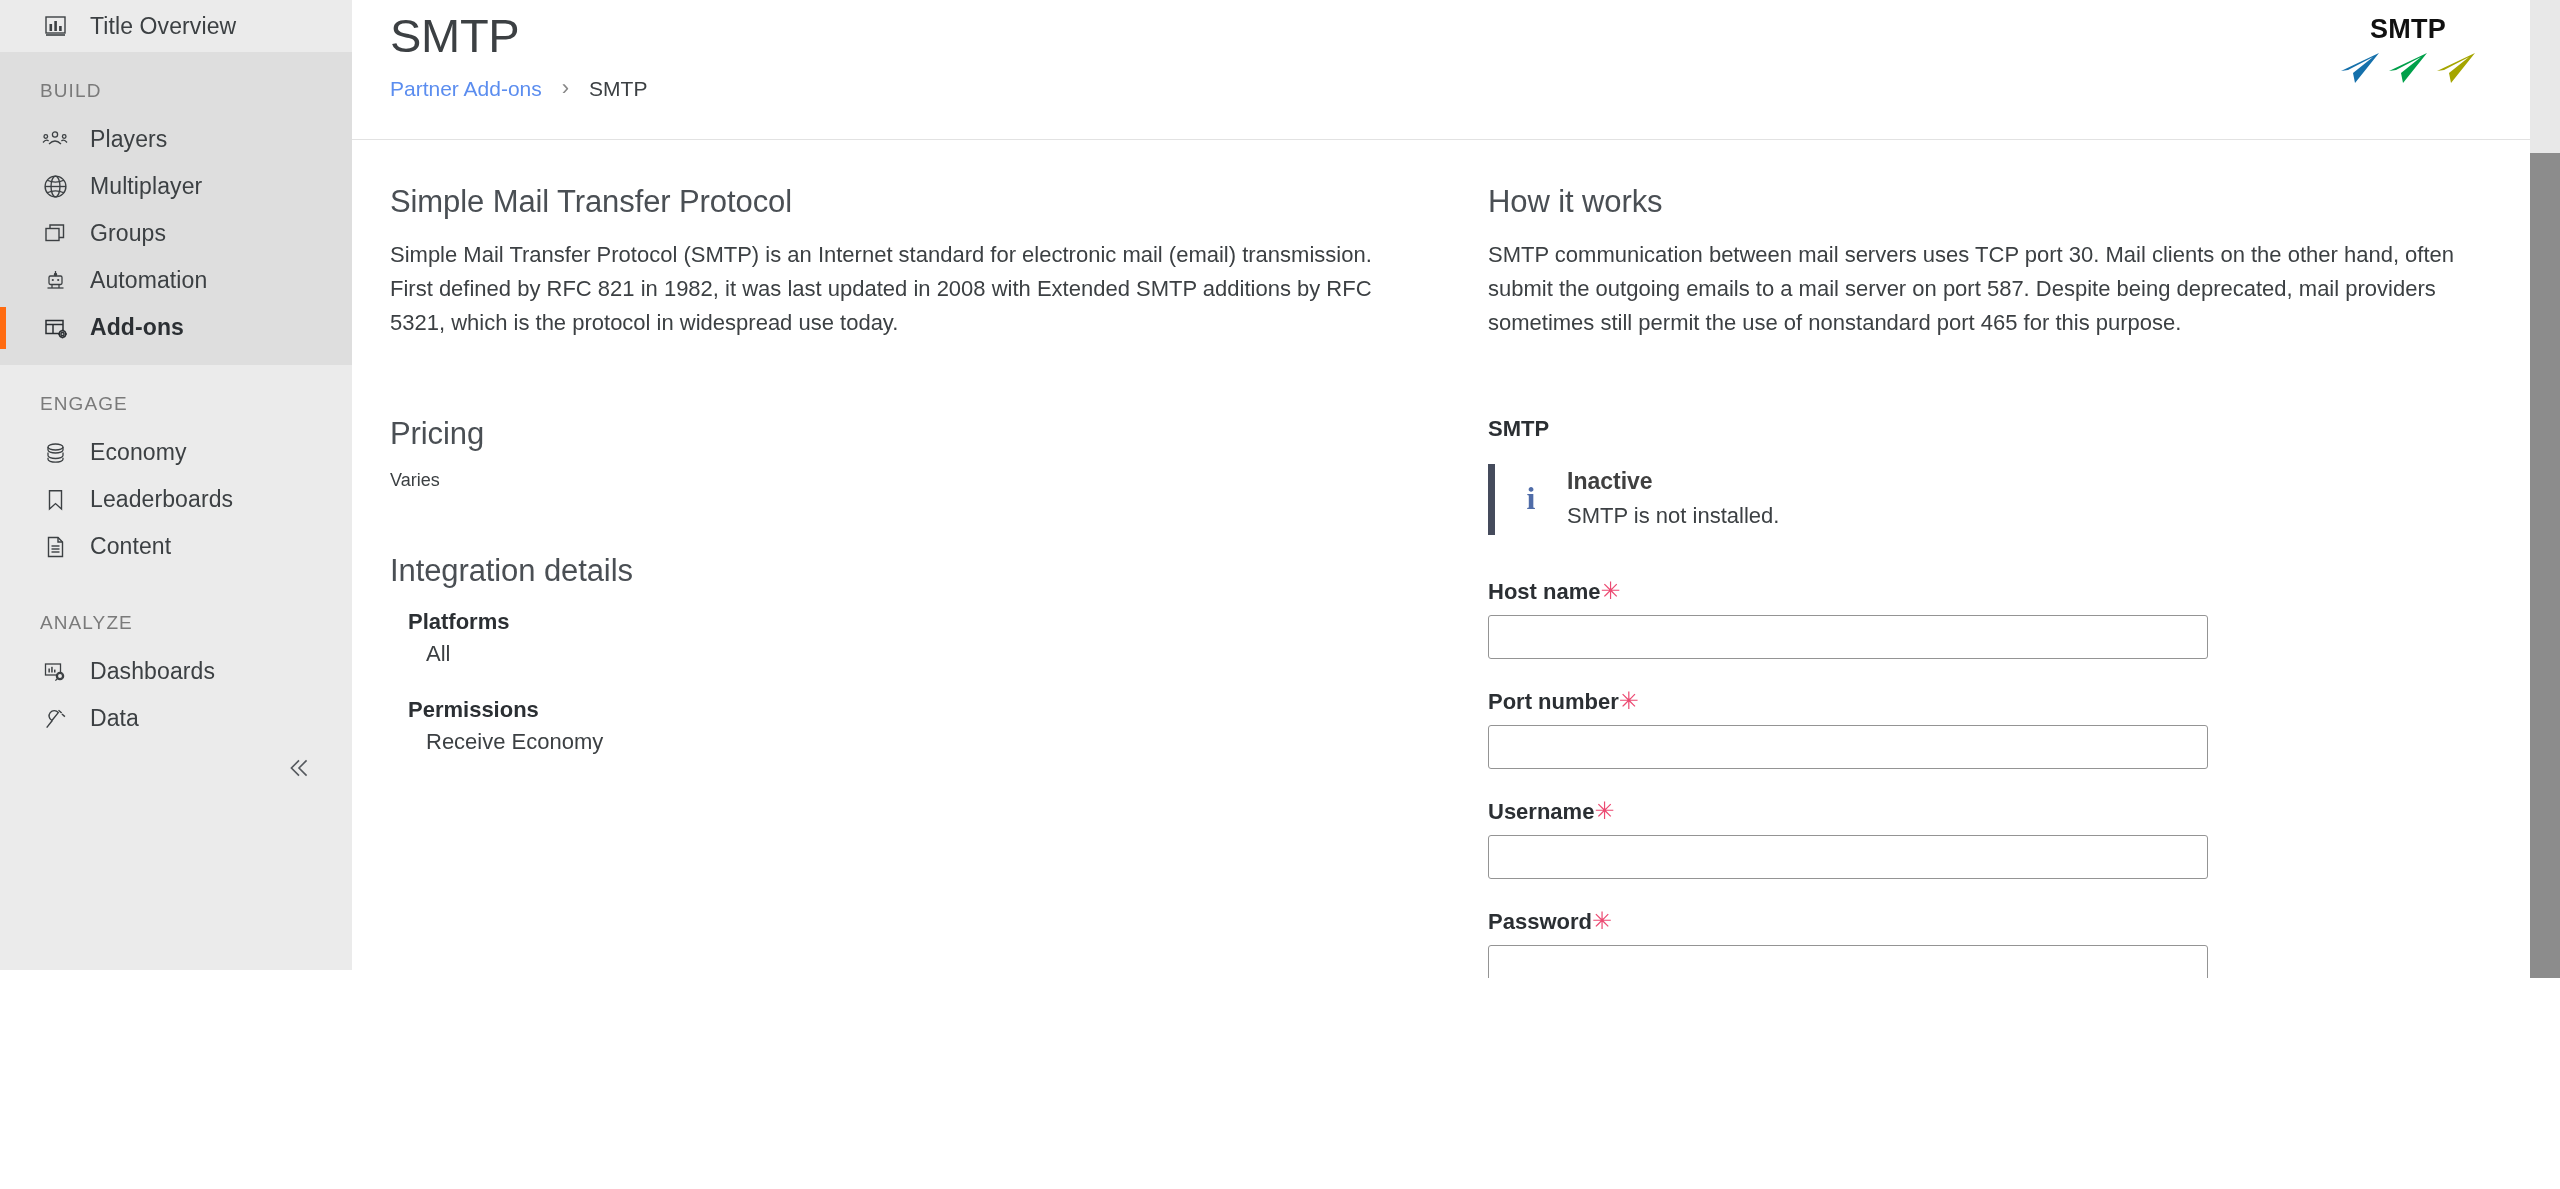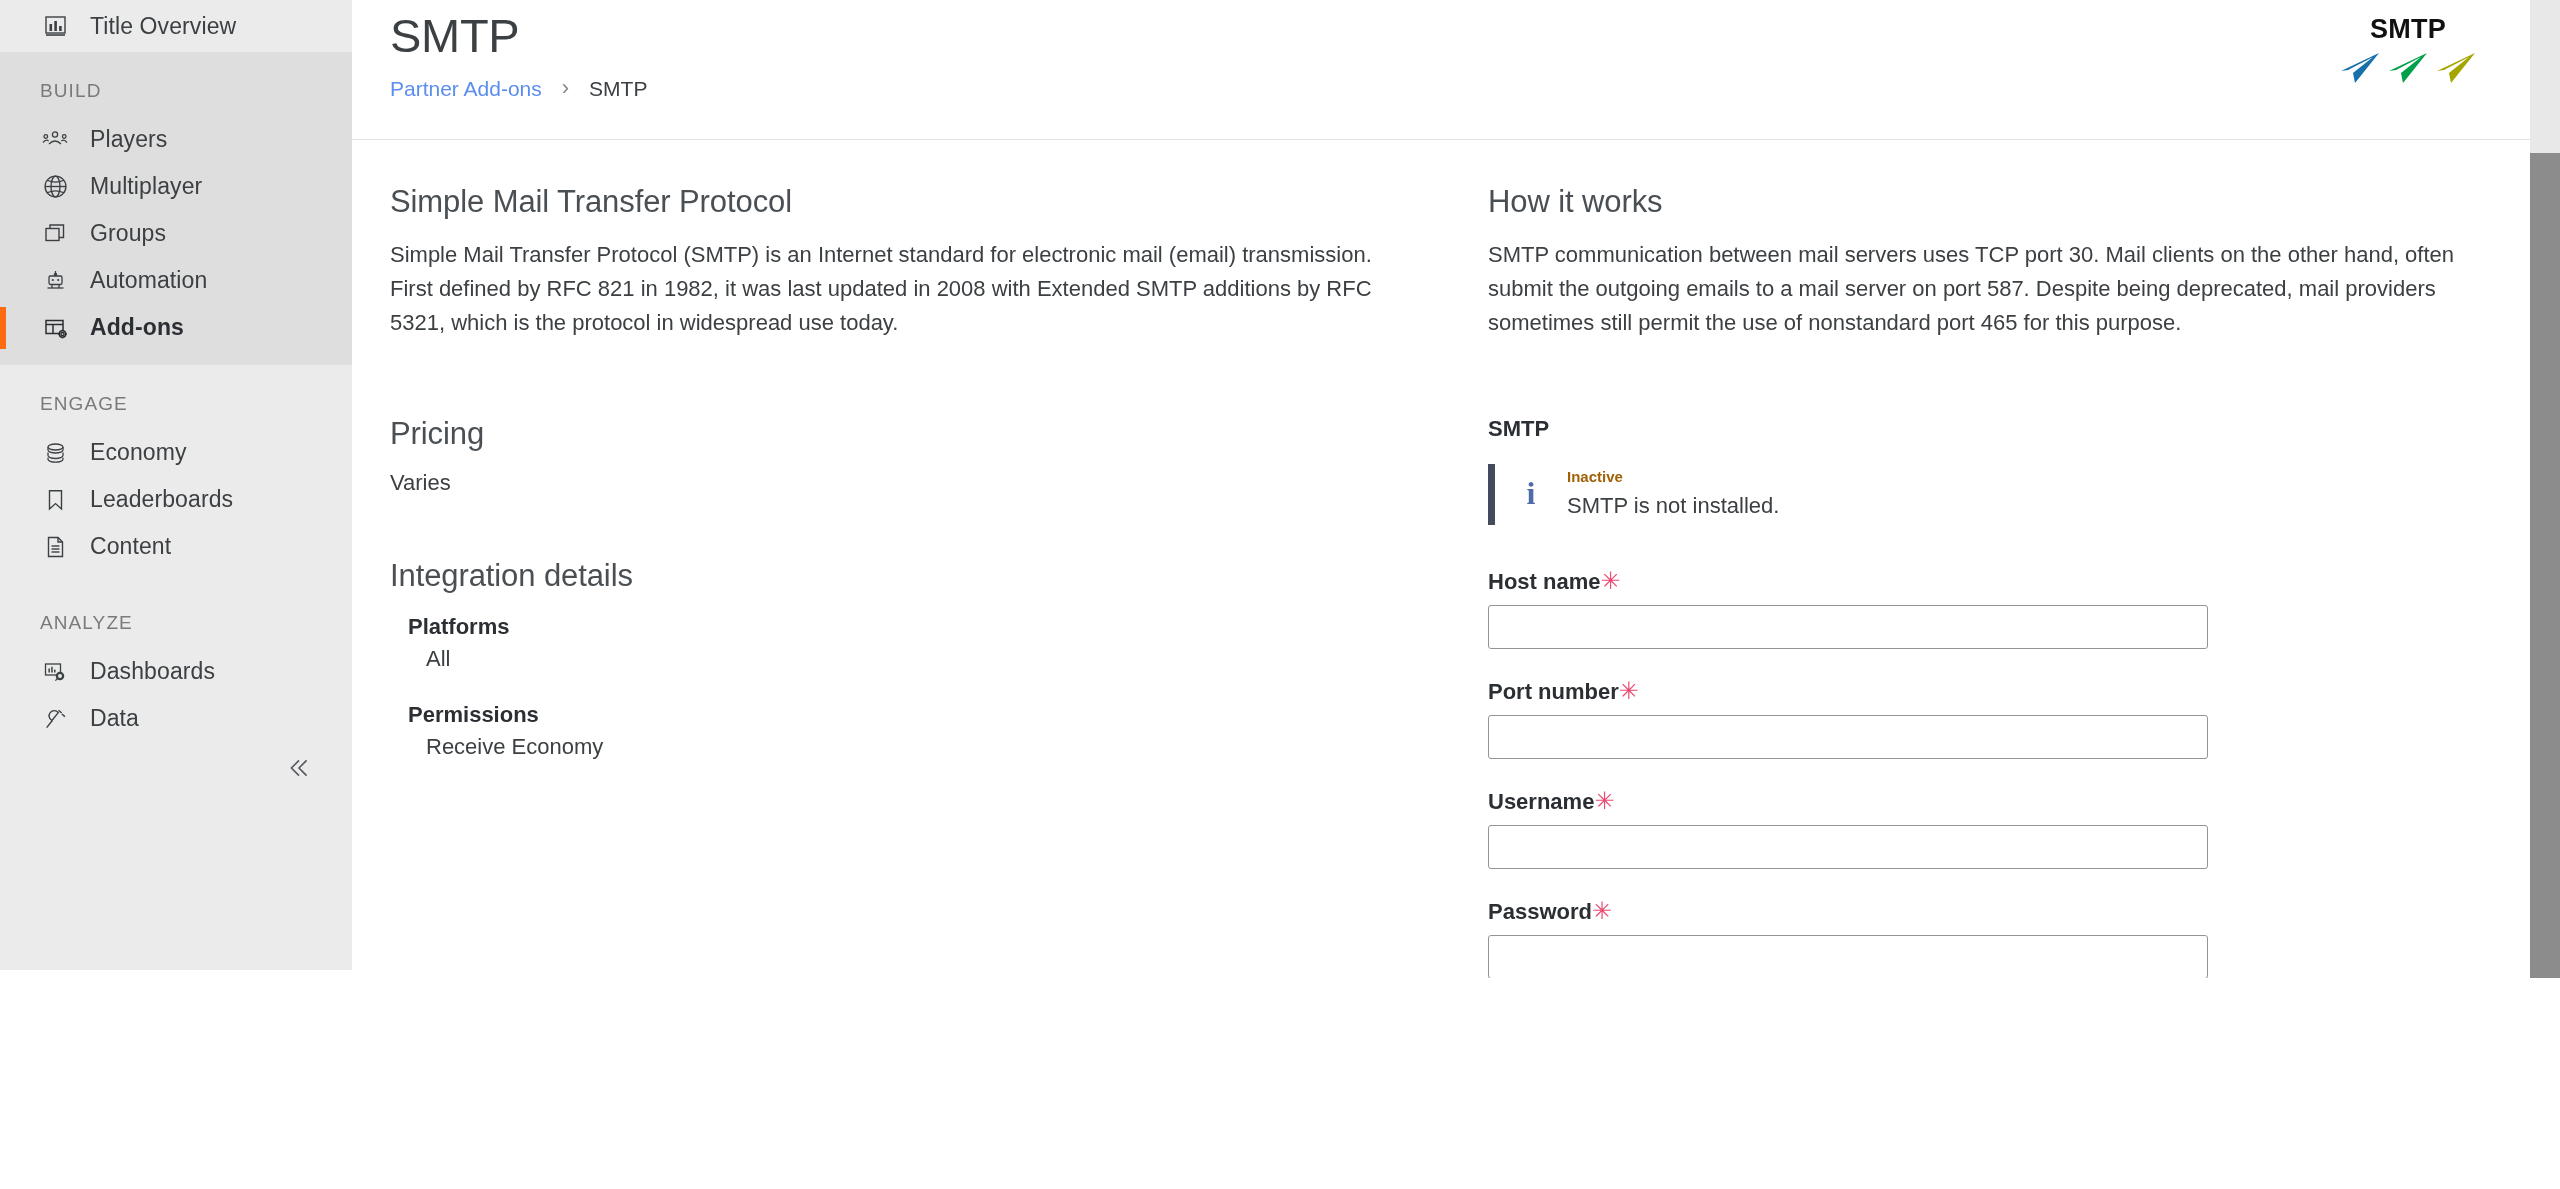--- a/index.html
+++ b/index.html
@@ -129,21 +129,21 @@
   .sec-h2 {
     font-size: 31px; font-weight: normal; color: #4a4f54;
     margin: 0 0 18px 0; letter-spacing: -.1px;
   }
   .para {
     font-size: 22px; line-height: 1.55; color: #3c4043;
     margin: 0; max-width: 1000px;
   }
   .sec-block { margin-top: 76px; }
   .sec-block.tight { margin-top: 62px; }
-  .plain-val { font-size: 22px; color: #3c4043; margin-top: 4px; }
+  .plain-val { font-size: 18px; color: #3c4043; margin-top: 4px; }
 
   .detail-group { margin-top: 20px; padding-left: 18px; }
   .detail-group + .detail-group { margin-top: 30px; }
   .detail-key { font-size: 22px; font-weight: bold; color: #2b2f33; }
   .detail-val { font-size: 22px; color: #3c4043; margin-top: 6px; padding-left: 18px; }
 
   .sub-h {
     font-size: 22px; font-weight: bold; color: #2b2f33;
     margin: 0 0 22px 0;
   }
@@ -151,21 +151,21 @@
     display: flex; align-items: stretch;
     border-left: 7px solid #454b5c;
     padding: 4px 0 6px 0;
     margin-bottom: 42px;
   }
   .status-ico {
     width: 72px; display: flex; align-items: center; justify-content: center;
     color: #4f6ca8; font-size: 32px; font-weight: bold;
     font-family: "Liberation Serif", serif;
   }
-  .status-title { font-size: 15px; font-weight: bold; color: #a16207; }
+  .status-title { font-size: 23px; font-weight: bold; color: #404040; }
   .status-desc { font-size: 22px; color: #3c4043; margin-top: 8px; }
 
   .field { margin-bottom: 28px; }
   .field-label {
     font-size: 22px; font-weight: bold; color: #2b2f33;
     display: block; margin-bottom: 10px;
   }
   .req { color: #ec4a72; font-weight: normal; font-size: 24px; }
   .field input {
     width: 720px; height: 44px;

